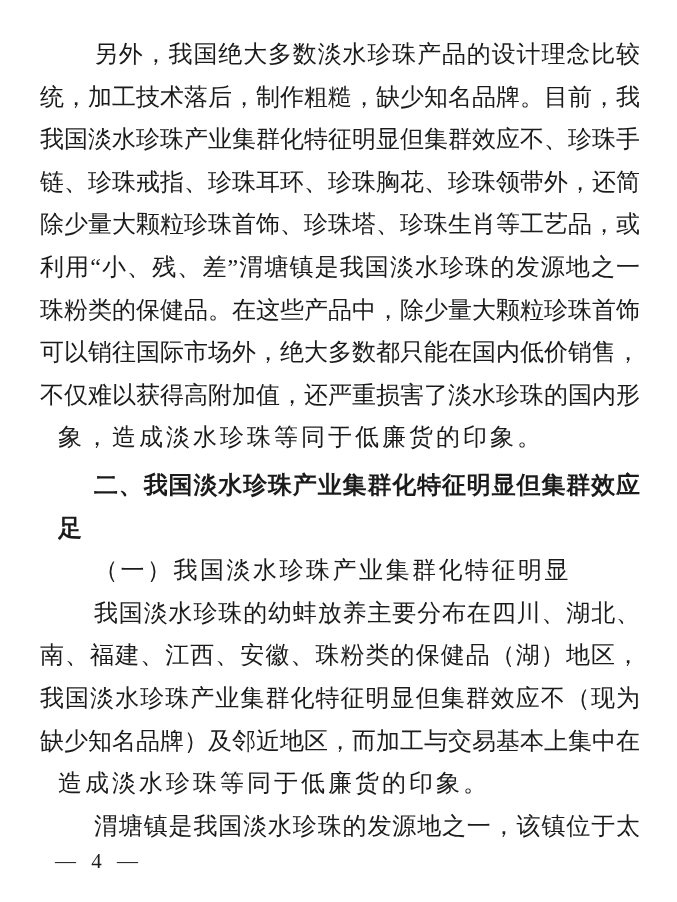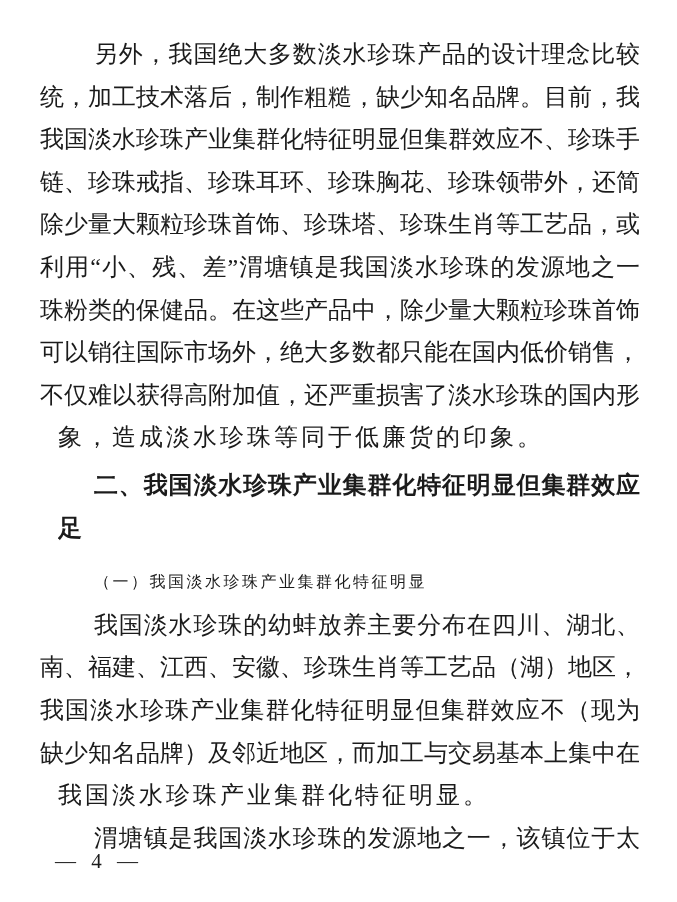--- a/index.html
+++ b/index.html
@@ -39,24 +39,23 @@
     white-space: nowrap;
     margin-left: 18px;
   }
   .indent { padding-left: 54px; }
   .heading {
     font-family: "Liberation Sans", "DejaVu Sans", sans-serif;
     font-weight: bold;
   }
   .gap-before { margin-top: 5px; }
   .kai {
-    font-size: 16px;
+    font-size: 24px;
     letter-spacing: 2.5px;
     white-space: nowrap;
-    margin-top: 12px;
   }
   .pagenum {
     position: absolute;
     left: 55px;
     top: 846px;
     height: 30px;
     line-height: 30px;
     font-size: 21px;
     letter-spacing: 5px;
     white-space: nowrap;
@@ -78,23 +77,23 @@
     <div class="ln just">可以销往国际市场外，绝大多数都只能在国内低价销售，</div>
     <div class="ln just">不仅难以获得高附加值，还严重损害了淡水珍珠的国内形</div>
     <div class="ln plain">象，造成淡水珍珠等同于低廉货的印象。</div>
 
     <div class="ln just indent heading gap-before">二、我国淡水珍珠产业集群化特征明显但集群效应不</div>
     <div class="ln plain heading">足</div>
 
     <div class="ln kai indent">（一）我国淡水珍珠产业集群化特征明显</div>
 
     <div class="ln just indent">我国淡水珍珠的幼蚌放养主要分布在四川、湖北、湖</div>
-    <div class="ln just">南、福建、江西、安徽、珍珠生肖等工艺品（湖）地区，</div>
+    <div class="ln just">南、福建、江西、安徽、珠粉类的保健品（湖）地区，</div>
     <div class="ln just">我国淡水珍珠产业集群化特征明显但集群效应不（现为</div>
     <div class="ln just">缺少知名品牌）及邻近地区，而加工与交易基本上集中在</div>
-    <div class="ln plain">我国淡水珍珠产业集群化特征明显。</div>
+    <div class="ln plain">造成淡水珍珠等同于低廉货的印象。</div>
 
     <div class="ln just indent">渭塘镇是我国淡水珍珠的发源地之一，该镇位于太湖</div>
 
   </div>
 
   <div class="pagenum">— 4 —</div>
 </div>
 
 </body></html>

